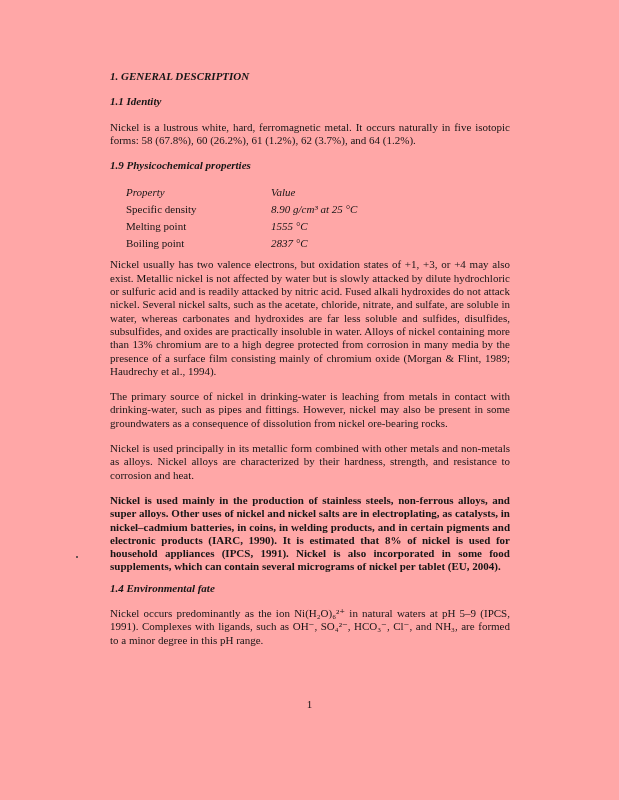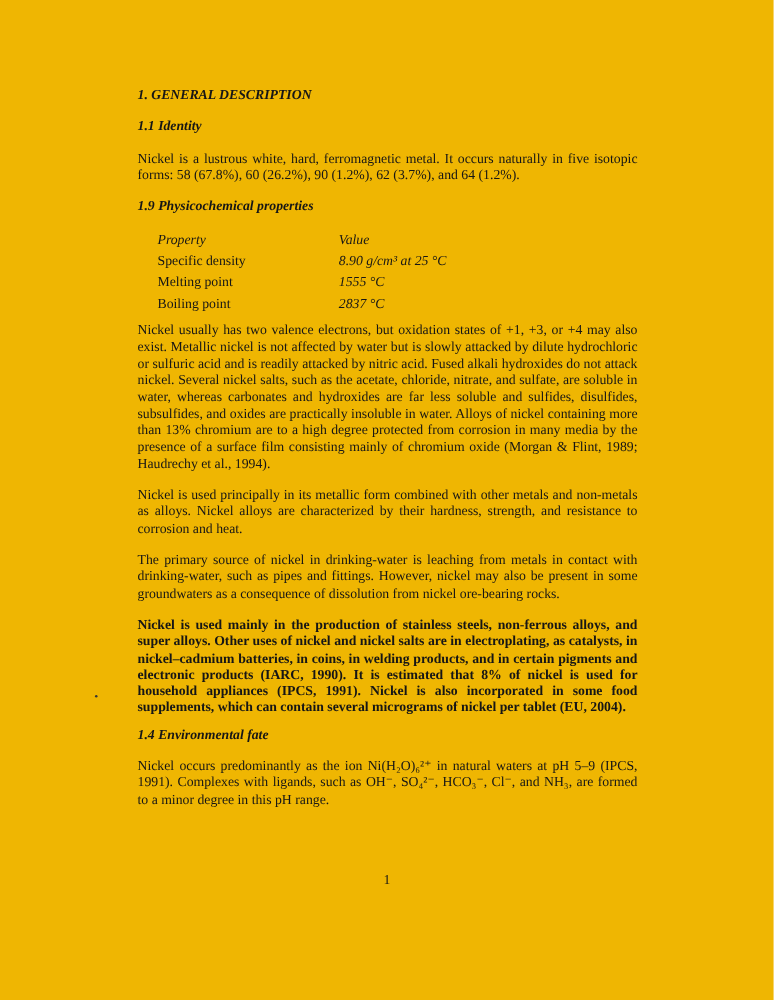--- a/index.html
+++ b/index.html
@@ -4,21 +4,21 @@
 <style>
   html, body {
     margin: 0;
     padding: 0;
     background: #ffffff;
   }
   .page {
     position: relative;
     width: 619px;
     height: 800px;
-    background: #eab308;
+    background: #fca5a5;
     overflow: hidden;
     font-family: "Liberation Serif", "DejaVu Serif", serif;
     color: #1b1b1b;
     filter: blur(0.15px) contrast(1.05);
   }
   .content {
     position: absolute;
     left: 110px;
     top: 70px;
     width: 400px;
@@ -77,21 +77,21 @@
 <body>
 
 <div class="page">
 
   <div class="content">
 
     <p class="heading">1. GENERAL DESCRIPTION</p>
 
     <p class="heading">1.1 Identity</p>
 
-    <p class="para">Nickel is a lustrous white, hard, ferromagnetic metal. It occurs naturally in five isotopic forms: 58 (67.8%), 60 (26.2%), 90 (1.2%), 62 (3.7%), and 64 (1.2%).</p>
+    <p class="para">Nickel is a lustrous white, hard, ferromagnetic metal. It occurs naturally in five isotopic forms: 58 (67.8%), 60 (26.2%), 61 (1.2%), 62 (3.7%), and 64 (1.2%).</p>
 
     <p class="heading">1.9 Physicochemical properties</p>
 
     <table class="props">
       <tbody>
         <tr class="head">
           <td class="col-prop">Property</td>
           <td class="col-val">Value</td>
         </tr>
         <tr>
@@ -105,23 +105,23 @@
         <tr>
           <td class="col-prop">Boiling point</td>
           <td class="col-val">2837 °C</td>
         </tr>
       </tbody>
     </table>
 
     <p class="para">Nickel usually has two valence electrons, but oxidation states of +1, +3, or +4 may also exist. Metallic nickel is not affected by water but is slowly attacked by dilute hydrochloric or sulfuric acid and is readily attacked by nitric acid. Fused alkali hydroxides do not attack nickel. Several nickel salts, such as the acetate, chloride, nitrate, and sulfate, are soluble in water, whereas carbonates and hydroxides are far less soluble and  sulfides, disulfides, subsulfides, and oxides are practically insoluble in water. Alloys of nickel containing more than 13% chromium are to a high degree protected from corrosion in many media by the presence of a surface film consisting mainly of chromium oxide (Morgan &amp; Flint, 1989; Haudrechy et al., 1994).</p>
 
 
+    <p class="para">The primary source of nickel in drinking-water is leaching from metals in contact with drinking-water, such as pipes and fittings. However, nickel may also be present in some groundwaters as a consequence of dissolution from nickel ore-bearing rocks.</p>
+
     <p class="para">Nickel is used principally in its metallic form combined with other metals and non-metals as alloys. Nickel alloys are characterized by their hardness, strength, and resistance to corrosion and heat.</p>
-
-    <p class="para">The primary source of nickel in drinking-water is leaching from metals in contact with drinking-water, such as pipes and fittings. However, nickel may also be present in some groundwaters as a consequence of dissolution from nickel ore-bearing rocks.</p>
 
     <p class="para tight">Nickel is used mainly in the production of stainless steels, non-ferrous alloys, and super alloys. Other uses of nickel and nickel salts are in electroplating, as catalysts, in nickel–cadmium batteries, in coins, in welding products, and in certain pigments and electronic products (IARC, 1990). It is estimated that 8% of nickel is used for household appliances (IPCS, 1991). Nickel is also incorporated in some food supplements, which can contain several micrograms of nickel per tablet (EU, 2004).</p>
 
     <p class="heading">1.4 Environmental fate</p>
 
     <p class="para">Nickel occurs predominantly as the ion Ni(H₂O)₆²⁺ in natural waters at pH 5–9 (IPCS, 1991). Complexes with ligands, such as OH⁻, SO₄²⁻, HCO₃⁻, Cl⁻, and NH₃, are formed to a minor degree in this pH range.</p>
 
   </div>
 
   <div class="speck"></div>

